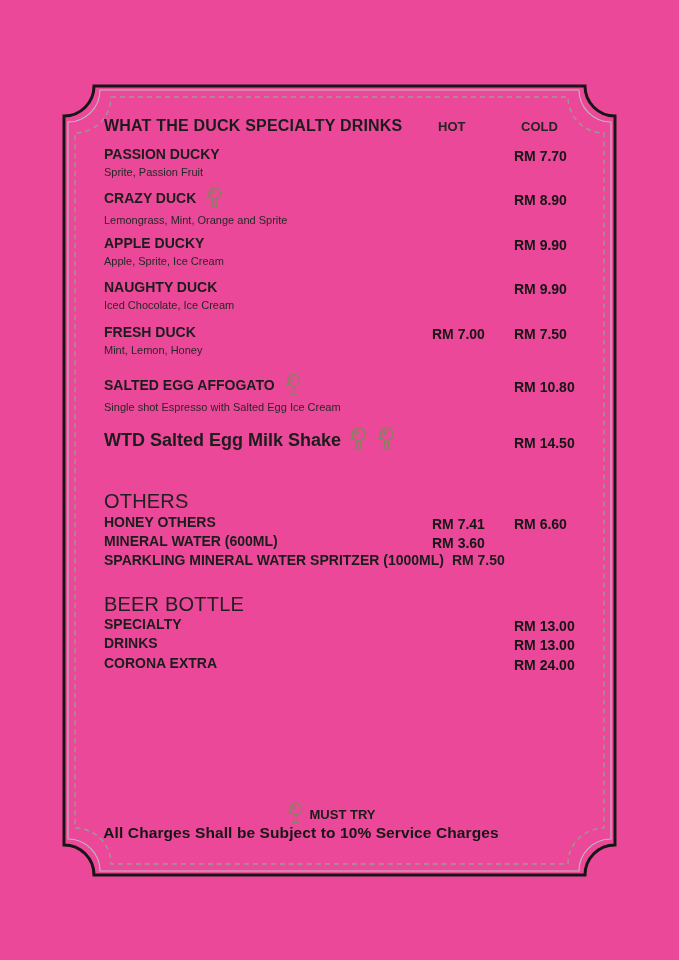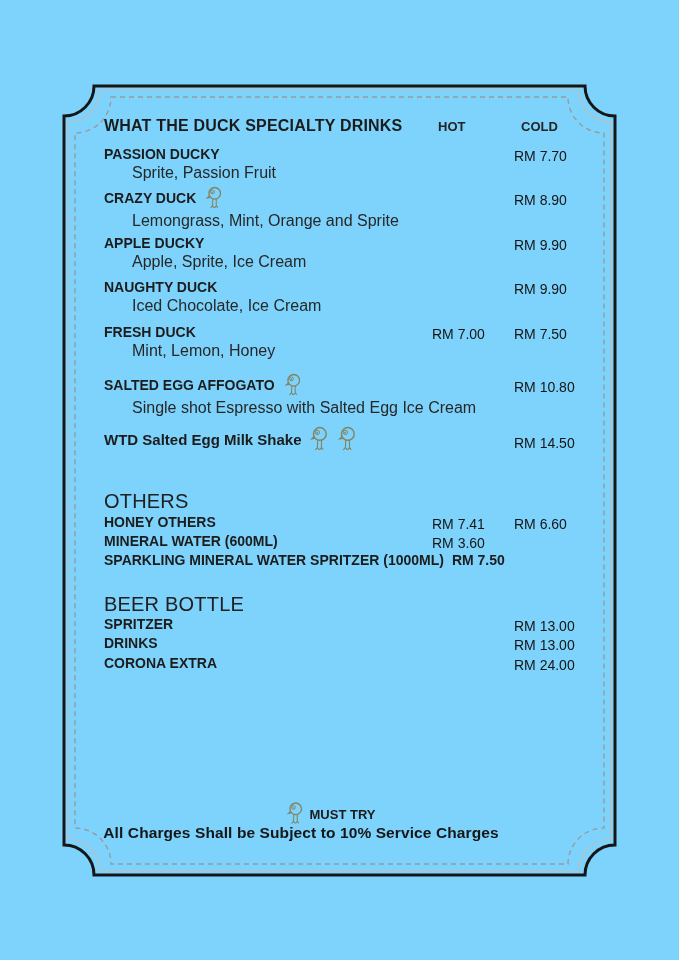--- a/index.html
+++ b/index.html
@@ -1,37 +1,37 @@
 <!DOCTYPE html>
 <html style="--ink: #1c1c1c; --duck: #83835f; --frame: #161616; --dash: #9a9a9a; --thin: #bdbdbd;"><head>
 <meta charset="utf-8">
 <style>
   html,body{margin:0;padding:0;background:#ffffff;}
   .page{
-    position:relative;width:679px;height:960px;background:#7dd3fc;
+    position:relative;width:679px;height:960px;background:#ec4899;
     font-family:"Liberation Sans",sans-serif;color:var(--ink,#1c1c1c);
     overflow:hidden;
   }
   svg.frame{position:absolute;left:0;top:0;}
   .f-outer{fill:none;stroke:var(--frame,#161616);stroke-width:3;}
   .f-thin{fill:none;stroke:var(--thin,#bdbdbd);stroke-width:1.1;}
   .f-dash{fill:none;stroke:var(--dash,#9a9a9a);stroke-width:1.4;stroke-dasharray:5 4;}
 
   .title{position:absolute;left:104px;top:117px;font-size:16px;font-weight:bold;
          letter-spacing:.2px;line-height:17px;color:#1b1b1b;}
   .colhead{position:absolute;top:120px;font-size:13px;font-weight:bold;color:#242424;line-height:14px;}
   .colhead.hot-h{left:438px;}
   .colhead.cold-h{left:521px;}
 
   .row{position:absolute;left:104px;width:472px;}
   .nm{font-size:14px;font-weight:bold;line-height:15px;color:var(--ink,#1c1c1c);
       display:flex;align-items:flex-start;white-space:nowrap;}
-  .nm-lg{font-size:15px;line-height:16px;}
-  .ds{font-size:16px;line-height:13px;margin-top:4px;color:#272727;margin-left:28px;}
-  .price{position:absolute;top:1px;font-size:14px;font-weight:normal;color:#151515;white-space:nowrap;}
+  .nm-lg{font-size:18px;line-height:16px;}
+  .ds{font-size:11px;line-height:13px;margin-top:4px;color:#272727;}
+  .price{position:absolute;top:1px;font-size:14px;font-weight:bold;color:#151515;white-space:nowrap;}
   .price.hot{left:328px;}
   .price.cold{left:410px;}
   .price.lower{top:3px;}
   .inline-price{margin-left:8px;font-weight:bold;}
 
   .sec{position:absolute;left:104px;font-size:20px;font-weight:400;line-height:21px;
        letter-spacing:.2px;color:#202020;}
 
   .duck{width:21px;height:25px;margin:-6px 0 0 7px;color:var(--duck,#83835f);flex:0 0 auto;}
   .duck.lg{width:23px;height:27px;margin:-7px 0 0 5px;}
@@ -159,21 +159,21 @@
     <div class="nm">
       <span>SPARKLING MINERAL WATER SPRITZER (1000ML)</span>
       <span class="inline-price">RM 7.50</span>
     </div>
   </div>
 
   <div class="sec" style="top:594px">BEER BOTTLE</div>
 
   <div class="row" style="top:617px">
     <div class="nm">
-        <span>SPRITZER</span>
+        <span>SPECIALTY</span>
       </div>
     <div class="price cold">RM 13.00</div>
   </div>
 
   <div class="row" style="top:636px">
     <div class="nm">
         <span>DRINKS</span>
       </div>
     <div class="price cold">RM 13.00</div>
   </div>

